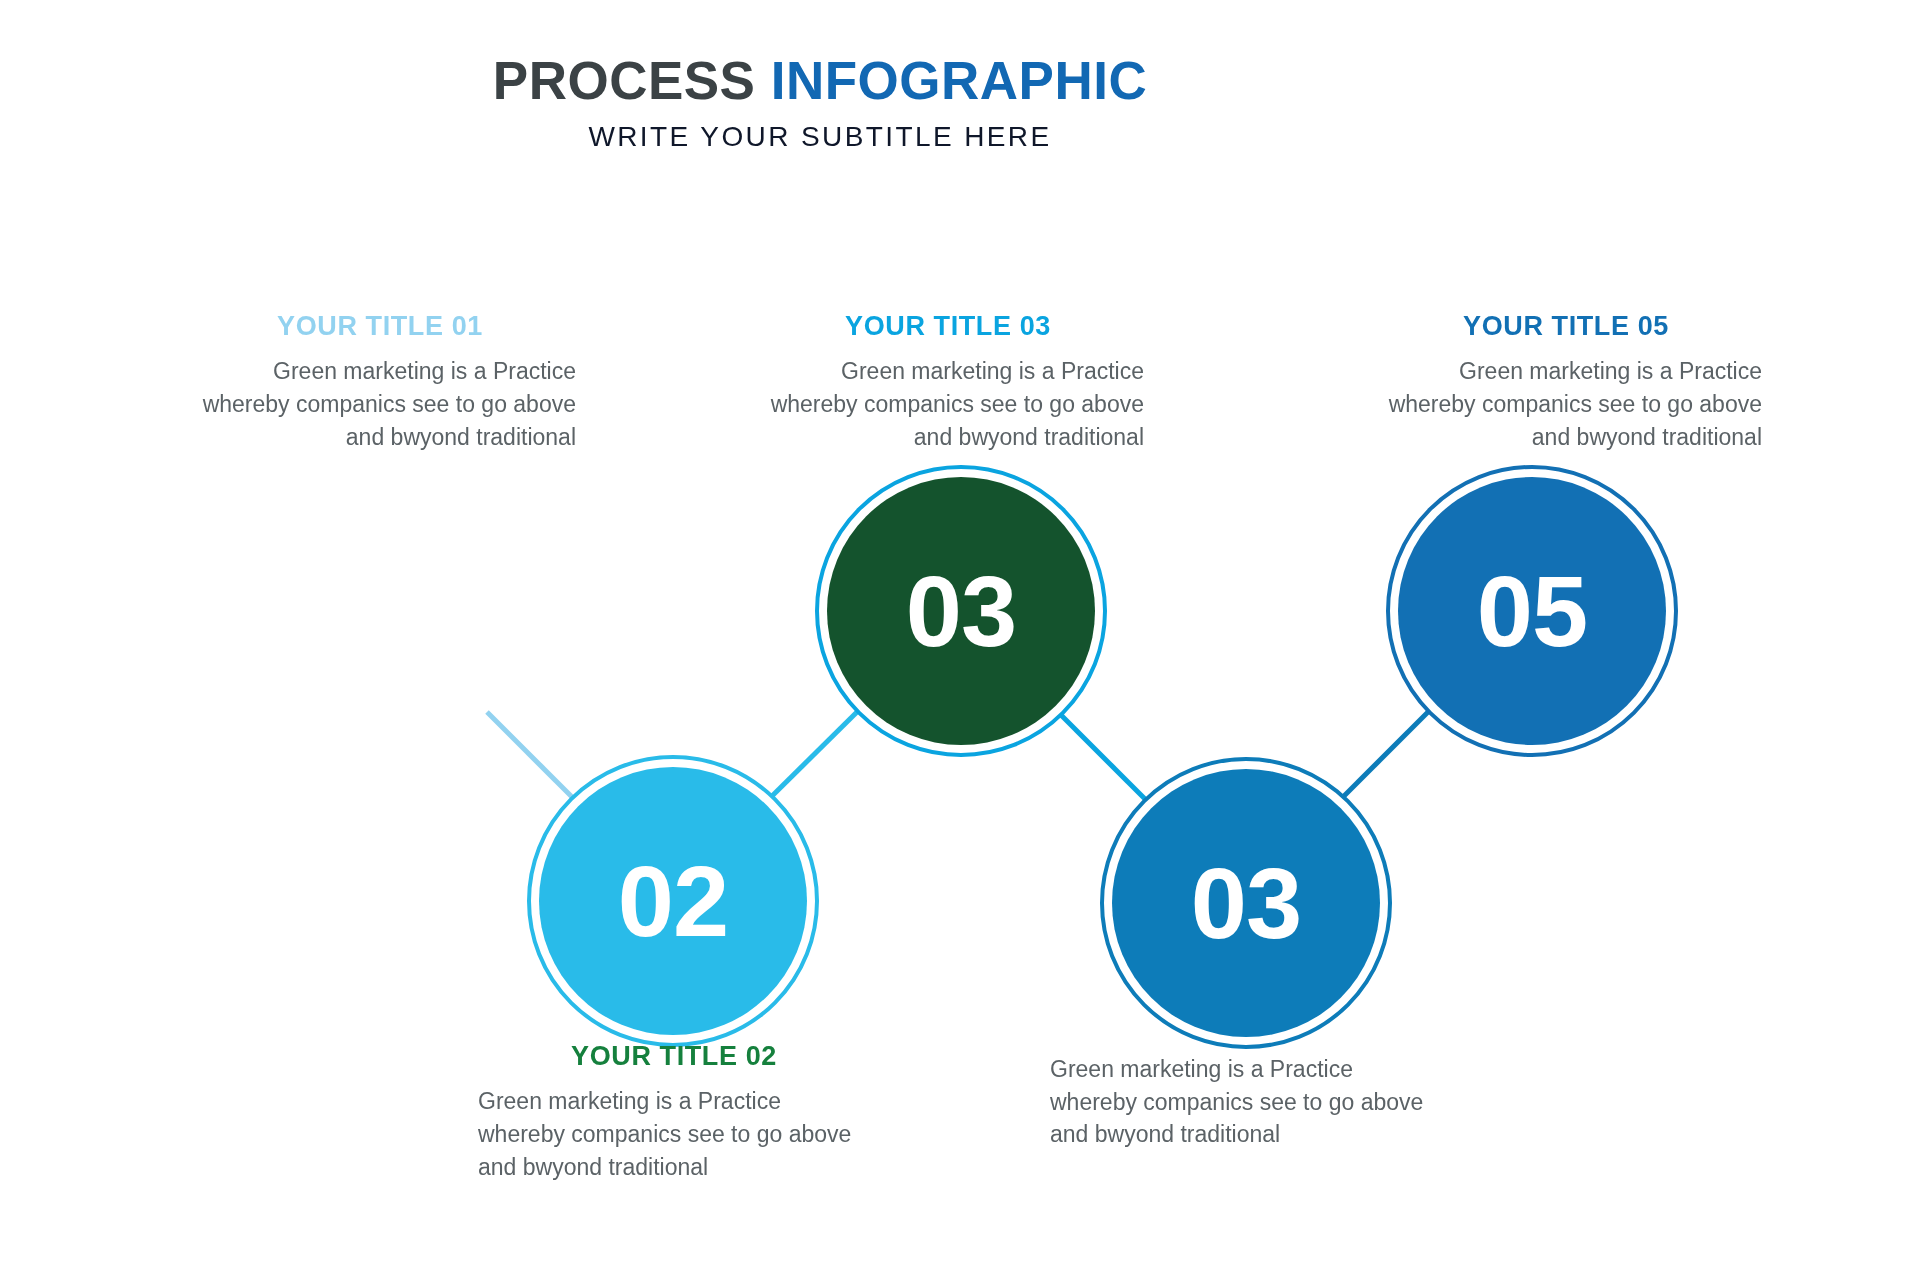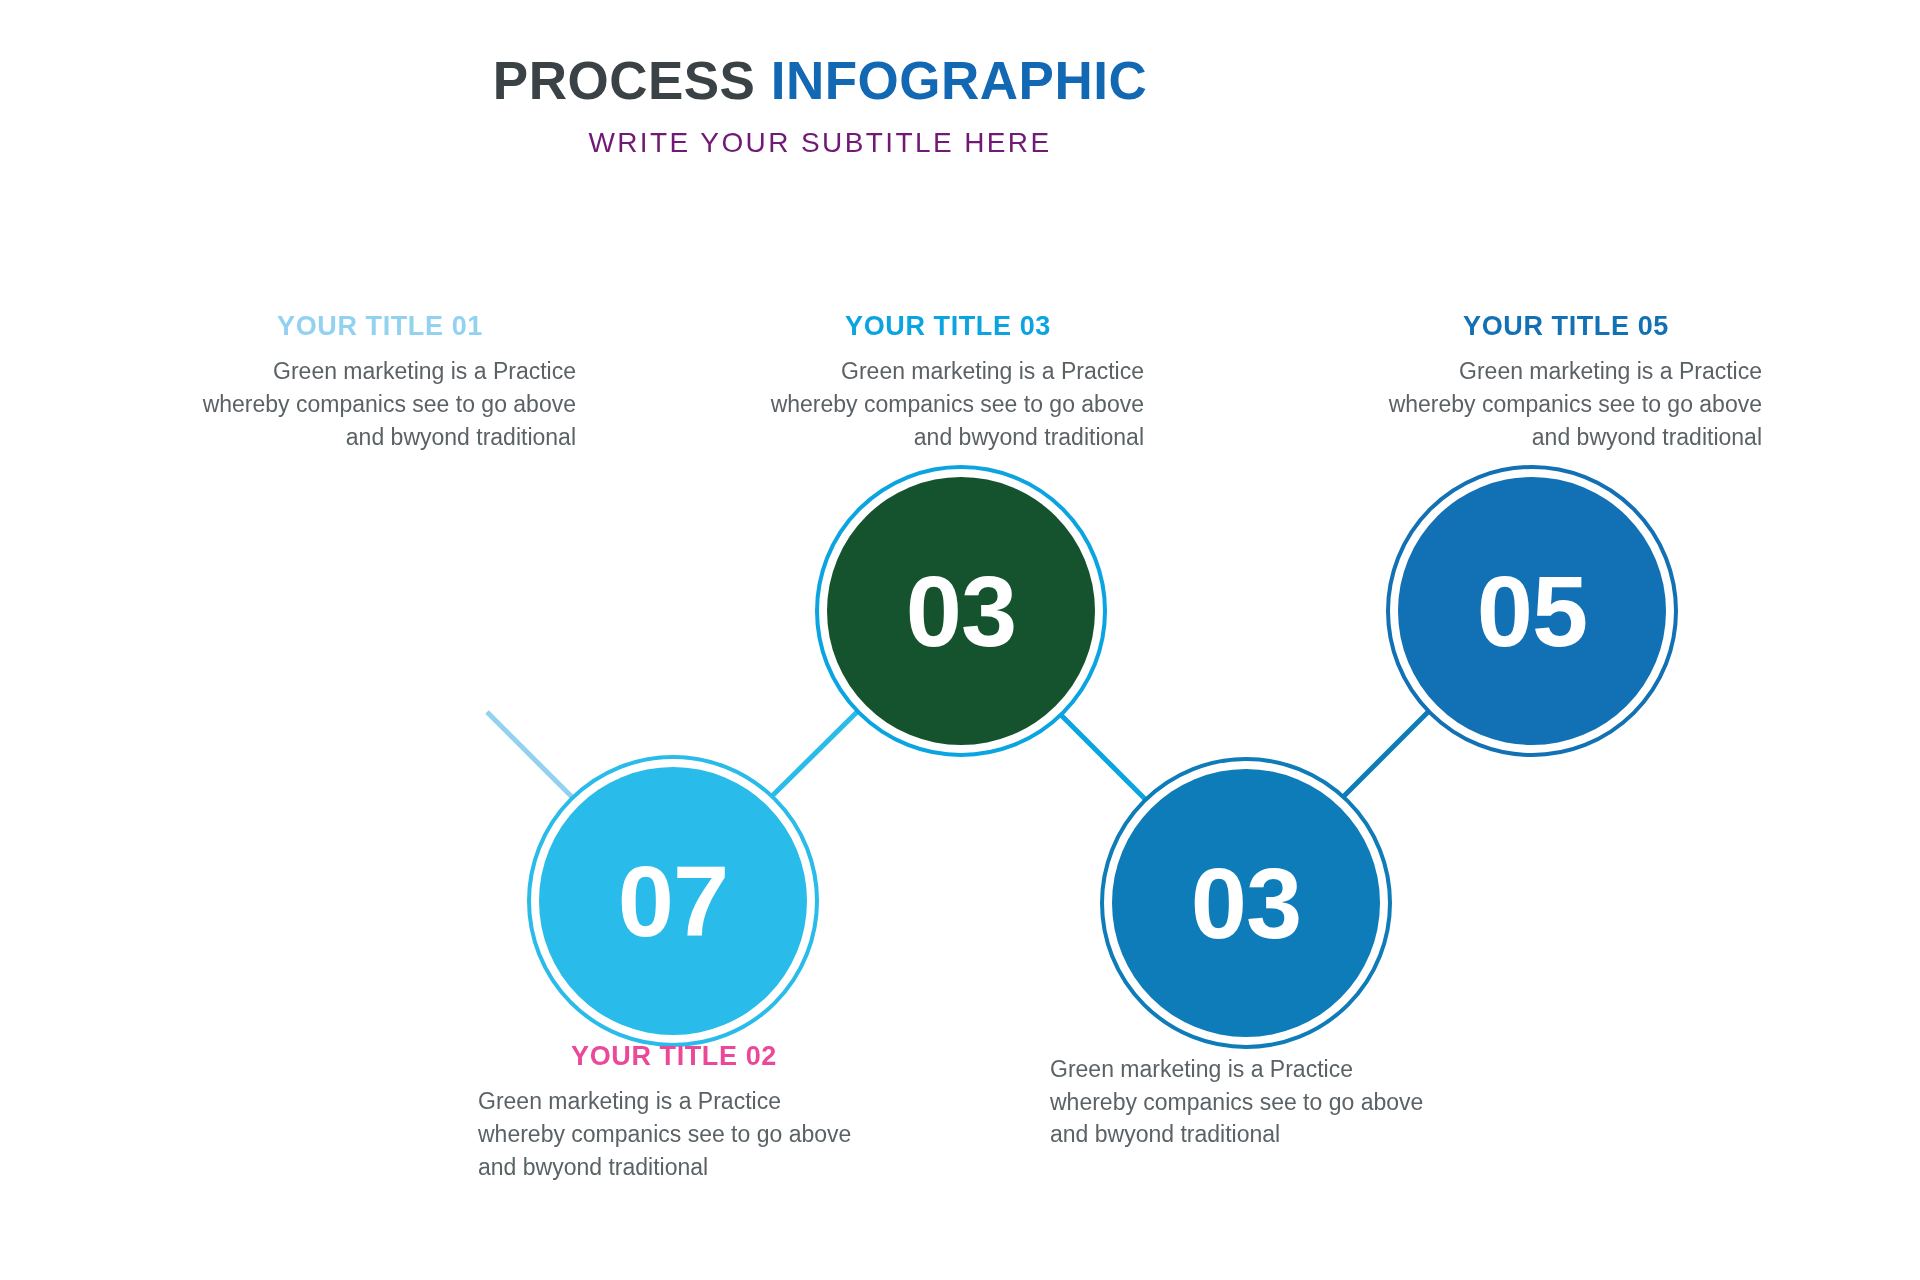--- a/index.html
+++ b/index.html
@@ -32,25 +32,25 @@
     font-size: 53px;
     font-weight: 700;
     letter-spacing: 0.5px;
     line-height: 1.1;
     white-space: nowrap;
   }
   .title-dark { color: #3b4245; }
   .title-blue { color: #1268b3; }
 
   .subtitle {
-    margin-top: 17px;
+    margin-top: 11px;
     font-size: 28px;
     font-weight: 400;
     letter-spacing: 2.4px;
-    color: #701a75;
+    color: #0f172a;
     white-space: nowrap;
   }
 
   
   #connectors {
     position: absolute;
     top: 0;
     left: 0;
     width: 1920px;
     height: 1280px;
@@ -124,21 +124,21 @@
   <svg id="connectors" viewBox="0 0 1920 1280">
     <line x1="487" y1="712" x2="575" y2="800" stroke="#92d2f0" stroke-width="5"></line>
     <line x1="768" y1="800" x2="858" y2="711" stroke="#29bbe9" stroke-width="5"></line>
     <line x1="1057" y1="711" x2="1148" y2="802" stroke="#0aa4e0" stroke-width="5"></line>
     <line x1="1339" y1="801" x2="1428" y2="712" stroke="#0d7cb9" stroke-width="5"></line>
   </svg>
 
 
   <div class="node" style="left:527px; top:755px; border-color:#29bbe9;">
     <div class="node-inner" style="background:#29bbe9;">
-      <span class="node-number">07</span>
+      <span class="node-number">02</span>
     </div>
   </div>
 
   <div class="node" style="left:815px; top:465px; border-color:#0aa4e0;">
     <div class="node-inner" style="background:#14532d;">
       <span class="node-number">03</span>
     </div>
   </div>
 
   <div class="node" style="left:1100px; top:757px; border-color:#0d7cb9;">
@@ -162,21 +162,21 @@
     <div class="block-title" style="color:#0aa4e0;">YOUR TITLE 03</div>
     <div class="block-body body-right">Green marketing is a Practice whereby companics see to go above and bwyond traditional</div>
   </div>
 
   <div class="block" style="left:1370px; top:310px; width:392px;">
     <div class="block-title" style="color:#1270b4;">YOUR TITLE 05</div>
     <div class="block-body body-right">Green marketing is a Practice whereby companics see to go above and bwyond traditional</div>
   </div>
 
   <div class="block" style="left:478px; top:1040px; width:392px;">
-    <div class="block-title" style="color:#ec4899;">YOUR TITLE 02</div>
+    <div class="block-title" style="color:#15803d;">YOUR TITLE 02</div>
     <div class="block-body body-left">Green marketing is a Practice whereby companics see to go above and bwyond traditional</div>
   </div>
 
   <div class="block" style="left:1050px; top:1040px; width:392px;">
     <div class="block-body body-left">Green marketing is a Practice whereby companics see to go above and bwyond traditional</div>
   </div>
 
 </div>
 
 </body></html>

